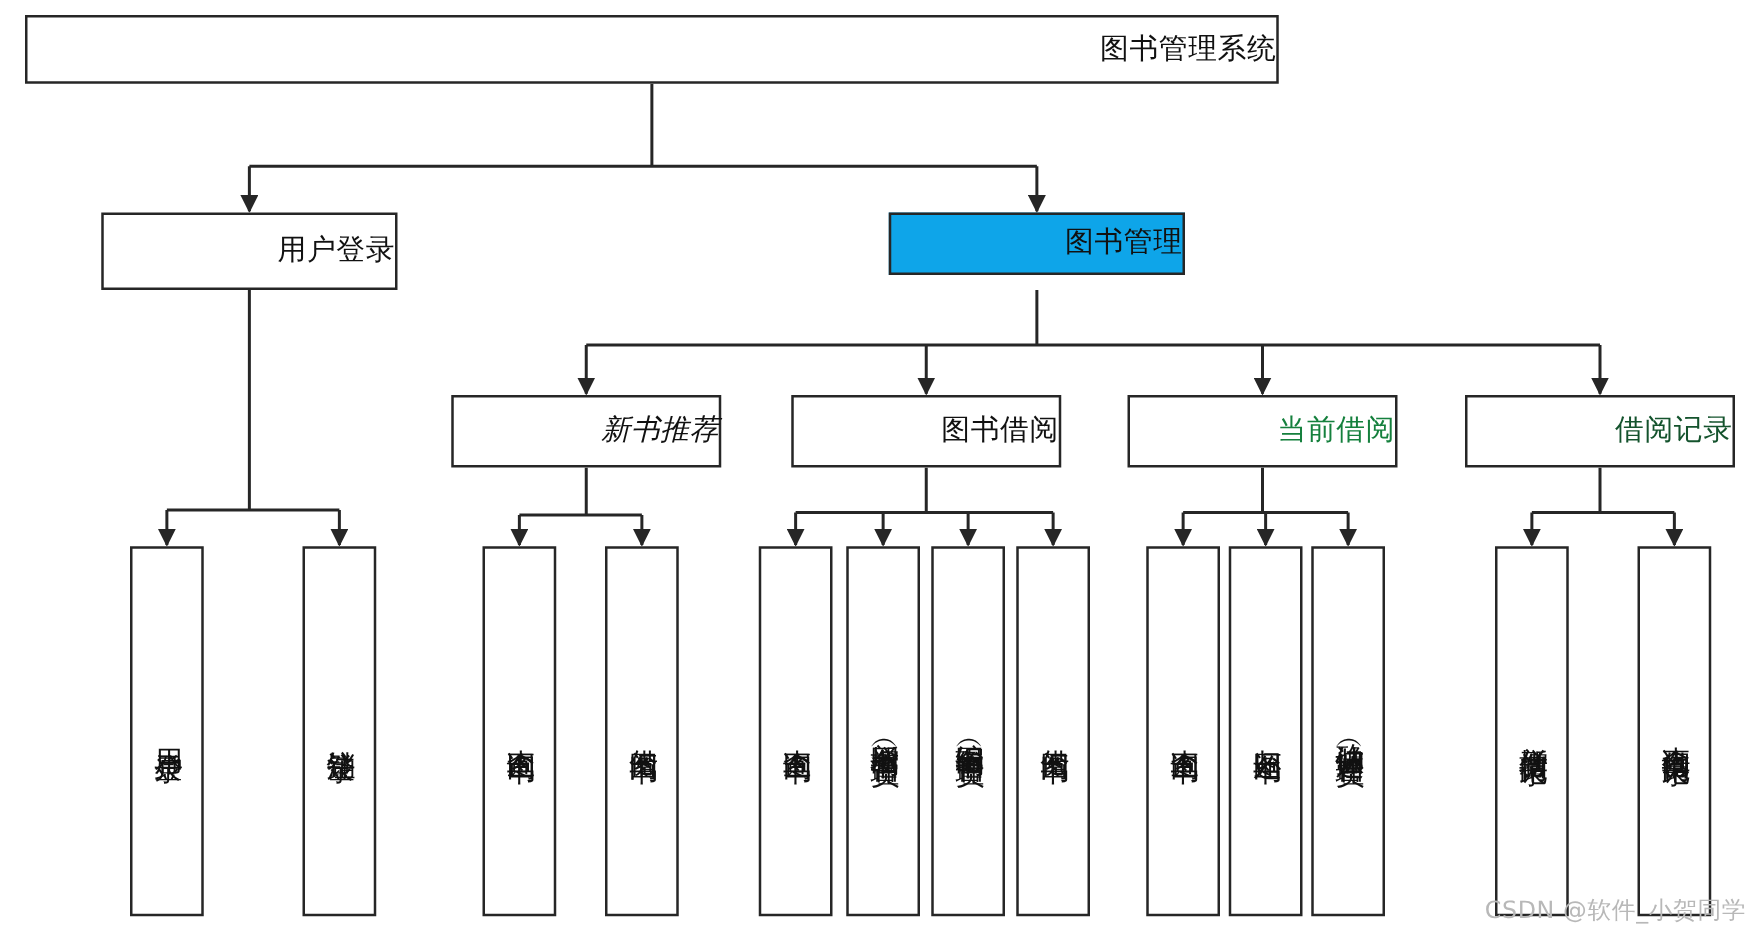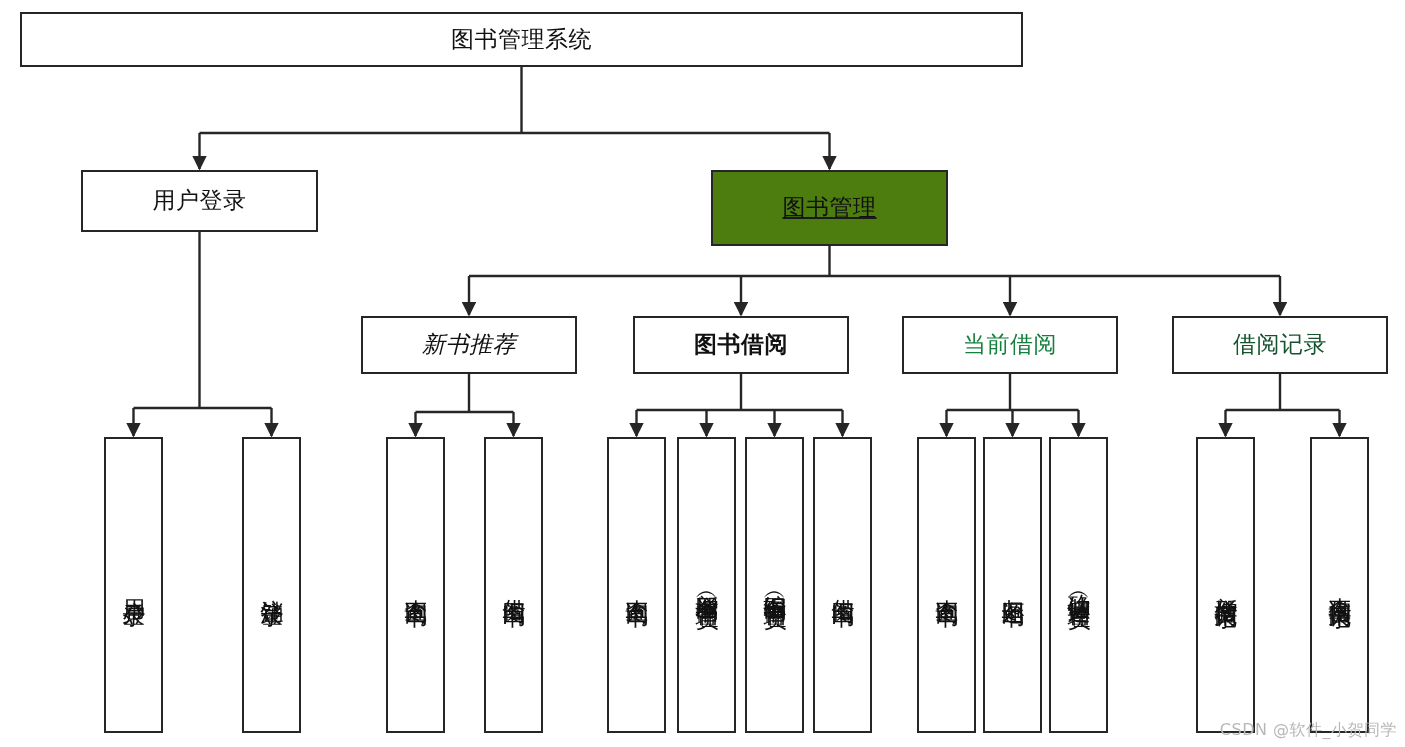--- a/index.html
+++ b/index.html
@@ -27,21 +27,21 @@
     height: 747px;
     pointer-events: none;
   }
   .node {
     position: absolute;
     box-sizing: border-box;
     background: #ffffff;
     border: 2px solid #262626;
     display: flex;
     align-items: center;
-    justify-content: center;
+    justify-content: flex-end;
     z-index: 2;
   }
   .node .label {
     display: block;
     text-align: center;
     line-height: 1.18;
     color: #111111;
     letter-spacing: 0.5px;
   }
   
@@ -59,21 +59,21 @@
     text-orientation: upright;
     font-size: 23px;
     line-height: 1.12;
     letter-spacing: 2px;
     white-space: nowrap;
   }
   .watermark {
     position: absolute;
     right: 8px;
     bottom: 6px;
-    font-size: 16px;
+    font-size: 19px;
     color: #b8b8b8;
     letter-spacing: 0.5px;
     z-index: 3;
     white-space: nowrap;
     font-family: "DejaVu Sans", "Liberation Sans", sans-serif;
   }
 </style>
 </head>
 <body>
 
@@ -122,27 +122,27 @@
       </g>
   </svg>
 
   <div id="node-layer">
       <div class="node horiz" style="left: 20px; top: 12px; width: 1003px; height: 55px; border-color: rgb(38, 38, 38); background: rgb(255, 255, 255);">
         <span class="label" style="color: rgb(17, 17, 17);">图书管理系统</span>
       </div>
       <div class="node horiz" style="left: 81px; top: 170px; width: 237px; height: 62px; border-color: rgb(38, 38, 38); background: rgb(255, 255, 255);">
         <span class="label" style="color: rgb(17, 17, 17);">用户登录</span>
       </div>
-      <div class="node horiz" style="left: 711px; top: 170px; width: 237px; height: 76px; border-color: rgb(38, 38, 38); background: #4d7c0f; text-decoration: underline;">
+      <div class="node horiz" style="left: 711px; top: 170px; width: 237px; height: 50px; border-color: rgb(38, 38, 38); background: #0ea5e9;">
         <span class="label" style="color: rgb(17, 17, 17);">图书管理</span>
       </div>
       <div class="node horiz" style="left: 361px; top: 316px; width: 216px; height: 58px; border-color: rgb(38, 38, 38); background: rgb(255, 255, 255); font-style: italic;">
         <span class="label" style="color: rgb(17, 17, 17);">新书推荐</span>
       </div>
-      <div class="node horiz" style="left: 633px; top: 316px; width: 216px; height: 58px; border-color: rgb(38, 38, 38); background: rgb(255, 255, 255); font-weight: bold;">
+      <div class="node horiz" style="left: 633px; top: 316px; width: 216px; height: 58px; border-color: rgb(38, 38, 38); background: rgb(255, 255, 255);">
         <span class="label" style="color: rgb(17, 17, 17);">图书借阅</span>
       </div>
       <div class="node horiz" style="left: 902px; top: 316px; width: 216px; height: 58px; border-color: rgb(38, 38, 38); background: rgb(255, 255, 255);">
         <span class="label" style="color: #15803d;">当前借阅</span>
       </div>
       <div class="node horiz" style="left: 1172px; top: 316px; width: 216px; height: 58px; border-color: rgb(38, 38, 38); background: rgb(255, 255, 255);">
         <span class="label" style="color: #14532d;">借阅记录</span>
       </div>
       <div class="node vert" style="left: 104px; top: 437px; width: 59px; height: 296px; border-color: rgb(38, 38, 38); background: rgb(255, 255, 255);">
         <span class="label" style="color: rgb(17, 17, 17);">用户登录</span>

